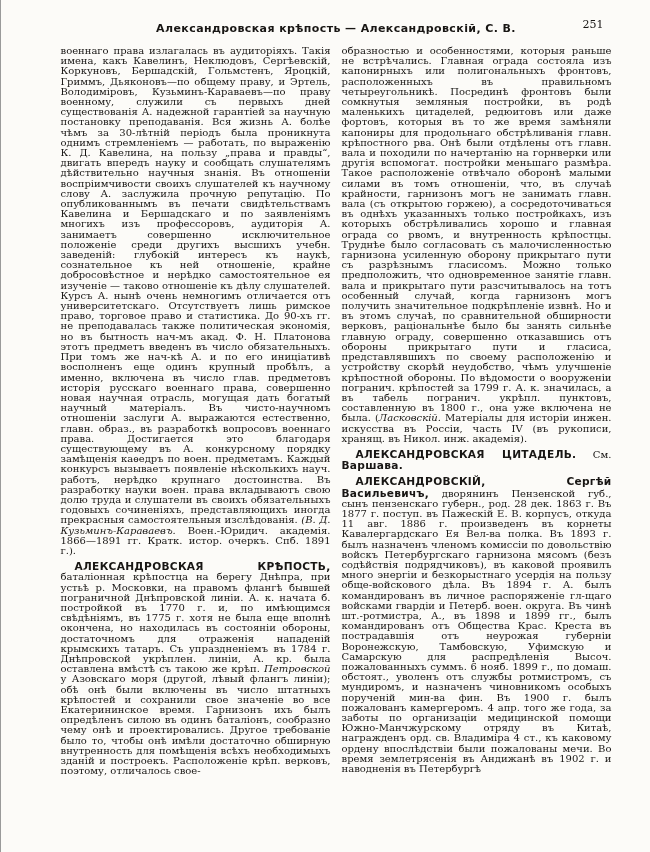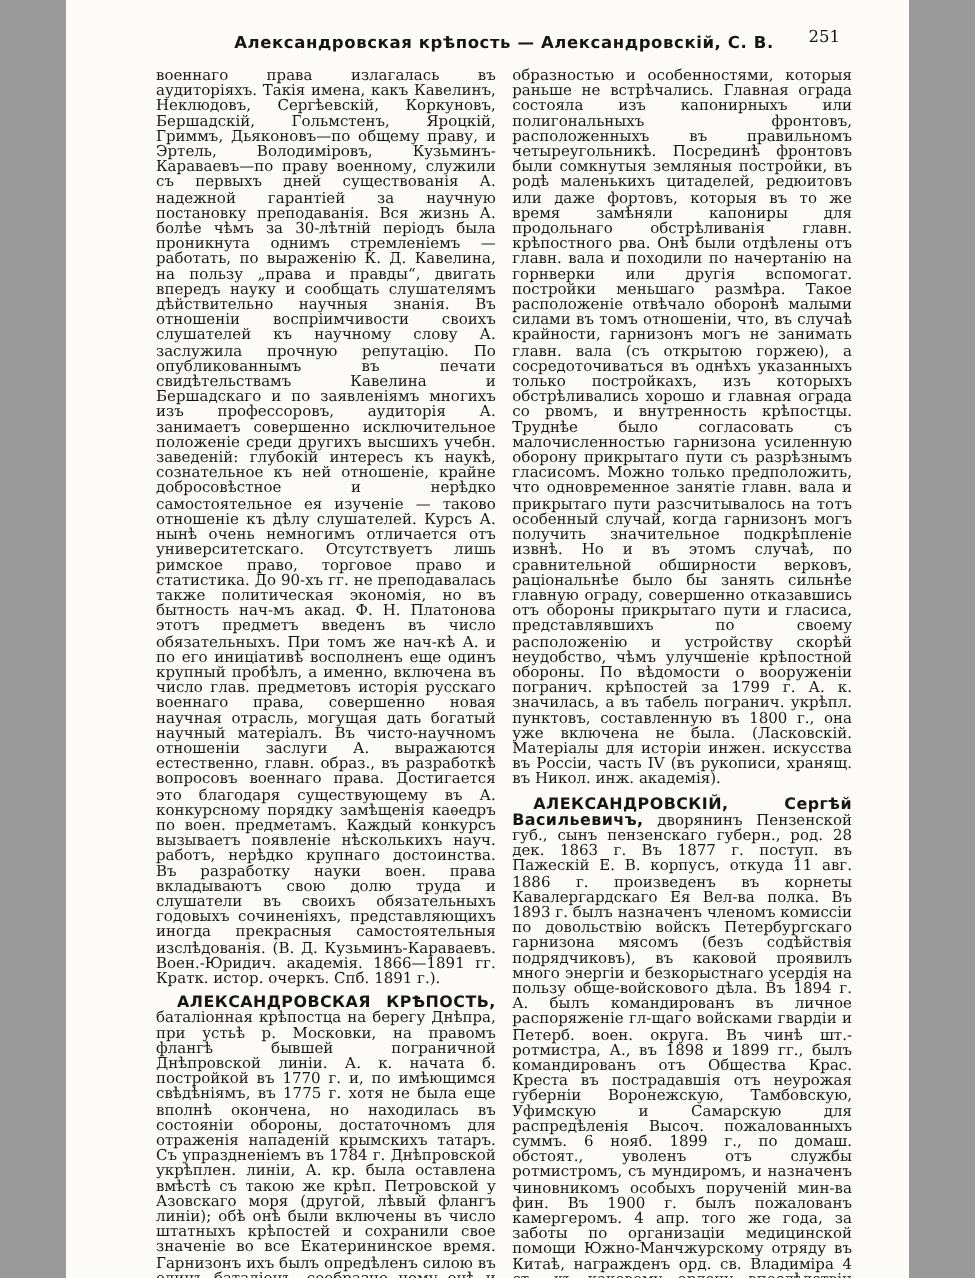--- a/index.html
+++ b/index.html
@@ -1,19 +1,19 @@
 <!DOCTYPE html>
 <html lang="ru"><head>
 <meta charset="utf-8">
 <style>
   html,body{margin:0;padding:0;}
   body{background:#9a9a9a;font-family:"DejaVu Serif",serif;}
   .page{
     position:relative;
-    width:562px;height:852px;
+    width:649px;height:852px;
     margin:0 auto;
     background:#fcfbf8;
     color:#181614;
     overflow:hidden;
     box-sizing:border-box;
   }
   .running-head{
     position:relative;
     margin:17px 38px 0 60px;
     height:16px;
@@ -48,36 +48,37 @@
   }
   .para{margin:0;}
   .para.entry{margin-top:5px;}
   .para.indent{text-indent:14px;}
   .seg-heading{
     font-family:"DejaVu Sans",sans-serif;
     font-weight:700;
     font-size:10.6px;
     letter-spacing:0.3px;
   }
-  .seg-italic{}
+  .seg-italic{font-style:italic;}
 </style>
 </head>
 <body>
 
 <div class="page">
 
   <div class="running-head">
     <span class="title">Александровская крѣпость — Александровскій, С. В.</span>
     <span class="page-num">251</span>
   </div>
 
   <div class="columns">
     <div class="col">
         <p class="para"><span class="seg-normal">военнаго права излагалась въ аудиторіяхъ. Такія имена, какъ Кавелинъ, Неклюдовъ, Сергѣевскій, Коркуновъ, Бершадскій, Гольмстенъ, Яроцкій, Гриммъ, Дьяконовъ—по общему праву, и Эртель, Володиміровъ, Кузьминъ-Караваевъ—по праву военному, служили съ первыхъ дней существованія А. надежной гарантіей за научную постановку преподаванія. Вся жизнь А. болѣе чѣмъ за 30-лѣтній періодъ была проникнута однимъ стремленіемъ — работать, по выраженію К. Д. Кавелина, на пользу „права и правды“, двигать впередъ науку и сообщать слушателямъ дѣйствительно научныя знанія. Въ отношеніи воспріимчивости своихъ слушателей къ научному слову А. заслужила прочную репутацію. По опубликованнымъ въ печати свидѣтельствамъ Кавелина и Бершадскаго и по заявленіямъ многихъ изъ профессоровъ, аудиторія А. занимаетъ совершенно исключительное положеніе среди другихъ высшихъ учебн. заведеній: глубокій интересъ къ наукѣ, сознательное къ ней отношеніе, крайне добросовѣстное и нерѣдко самостоятельное ея изученіе — таково отношеніе къ дѣлу слушателей. Курсъ А. нынѣ очень немногимъ отличается отъ университетскаго. Отсутствуетъ лишь римское право, торговое право и статистика. До 90-хъ гг. не преподавалась также политическая экономія, но въ бытность нач-мъ акад. Ф. Н. Платонова этотъ предметъ введенъ въ число обязательныхъ. При томъ же нач-кѣ А. и по его иниціативѣ восполненъ еще одинъ крупный пробѣлъ, а именно, включена въ число глав. предметовъ исторія русскаго военнаго права, совершенно новая научная отрасль, могущая дать богатый научный матеріалъ. Въ чисто-научномъ отношеніи заслуги А. выражаются естественно, главн. образ., въ разработкѣ вопросовъ военнаго права. Достигается это благодаря существующему въ А. конкурсному порядку замѣщенія каѳедръ по воен. предметамъ. Каждый конкурсъ вызываетъ появленіе нѣсколькихъ науч. работъ, нерѣдко крупнаго достоинства. Въ разработку науки воен. права вкладываютъ свою долю труда и слушатели въ своихъ обязательныхъ годовыхъ сочиненіяхъ, представляющихъ иногда прекрасныя самостоятельныя изслѣдованія. </span><span class="seg-italic">(В. Д. Кузьминъ-Караваевъ.</span><span class="seg-normal"> Воен.-Юридич. академія. 1866—1891 гг. Кратк. истор. очеркъ. Спб. 1891 г.).</span></p>
         <p class="para indent entry"><span class="seg-heading">АЛЕКСАНДРОВСКАЯ КРѢПОСТЬ,</span><span class="seg-normal"> баталіонная крѣпостца на берегу Днѣпра, при устьѣ р. Московки, на правомъ флангѣ бывшей пограничной Днѣпровской линіи. А. к. начата б. постройкой въ 1770 г. и, по имѣющимся свѣдѣніямъ, въ 1775 г. хотя не была еще вполнѣ окончена, но находилась въ состояніи обороны, достаточномъ для отраженія нападеній крымскихъ татаръ. Съ упраздненіемъ въ 1784 г. Днѣпровской укрѣплен. линіи, А. кр. была оставлена вмѣстѣ съ такою же крѣп. </span><span class="seg-italic">Петровской</span><span class="seg-normal"> у Азовскаго моря (другой, лѣвый флангъ линіи); обѣ онѣ были включены въ число штатныхъ крѣпостей и сохранили свое значеніе во все Екатерининское время. Гарнизонъ ихъ былъ опредѣленъ силою въ одинъ баталіонъ, сообразно чему онѣ и проектировались. Другое требованіе было то, чтобы онѣ имѣли достаточно обширную внутренность для помѣщенія всѣхъ необходимыхъ зданій и построекъ. Расположеніе крѣп. верковъ, поэтому, отличалось свое-</span></p>
       </div>
     <div class="col">
         <p class="para"><span class="seg-normal">образностью и особенностями, которыя раньше не встрѣчались. Главная ограда состояла изъ капонирныхъ или полигональныхъ фронтовъ, расположенныхъ въ правильномъ четыреугольникѣ. Посрединѣ фронтовъ были сомкнутыя земляныя постройки, въ родѣ маленькихъ цитаделей, редюитовъ или даже фортовъ, которыя въ то же время замѣняли капониры для продольнаго обстрѣливанія главн. крѣпостного рва. Онѣ были отдѣлены отъ главн. вала и походили по начертанію на горнверки или другія вспомогат. постройки меньшаго размѣра. Такое расположеніе отвѣчало оборонѣ малыми силами въ томъ отношеніи, что, въ случаѣ крайности, гарнизонъ могъ не занимать главн. вала (съ открытою горжею), а сосредоточиваться въ однѣхъ указанныхъ только постройкахъ, изъ которыхъ обстрѣливались хорошо и главная ограда со рвомъ, и внутренность крѣпостцы. Труднѣе было согласовать съ малочисленностью гарнизона усиленную оборону прикрытаго пути съ разрѣзнымъ гласисомъ. Можно только предположить, что одновременное занятіе главн. вала и прикрытаго пути разсчитывалось на тотъ особенный случай, когда гарнизонъ могъ получить значительное подкрѣпленіе извнѣ. Но и въ этомъ случаѣ, по сравнительной обширности верковъ, раціональнѣе было бы занять сильнѣе главную ограду, совершенно отказавшись отъ обороны прикрытаго пути и гласиса, представлявшихъ по своему расположенію и устройству скорѣй неудобство, чѣмъ улучшеніе крѣпостной обороны. По вѣдомости о вооруженіи погранич. крѣпостей за 1799 г. А. к. значилась, а въ табель погранич. укрѣпл. пунктовъ, составленную въ 1800 г., она уже включена не была. (</span><span class="seg-italic">Ласковскій.</span><span class="seg-normal"> Матеріалы для исторіи инжен. искусства въ Россіи, часть IV (въ рукописи, хранящ. въ Никол. инж. академія).</span></p>
+        <p class="para indent entry"><span class="seg-heading">АЛЕКСАНДРОВСКАЯ ЦИТАДЕЛЬ.</span><span class="seg-normal"> См. </span><span class="seg-heading">Варшава.</span></p>
         <p class="para indent entry"><span class="seg-heading">АЛЕКСАНДРОВСКІЙ, Сергѣй Васильевичъ,</span><span class="seg-normal"> дворянинъ Пензенской губ., сынъ пензенскаго губерн., род. 28 дек. 1863 г. Въ 1877 г. поступ. въ Пажескій Е. В. корпусъ, откуда 11 авг. 1886 г. произведенъ въ корнеты Кавалергардскаго Ея Вел-ва полка. Въ 1893 г. былъ назначенъ членомъ комиссіи по довольствію войскъ Петербургскаго гарнизона мясомъ (безъ содѣйствія подрядчиковъ), въ каковой проявилъ много энергіи и безкорыстнаго усердія на пользу обще-войскового дѣла. Въ 1894 г. А. былъ командированъ въ личное распоряженіе гл-щаго войсками гвардіи и Петерб. воен. округа. Въ чинѣ шт.-ротмистра, А., въ 1898 и 1899 гг., былъ командированъ отъ Общества Крас. Креста въ пострадавшія отъ неурожая губерніи Воронежскую, Тамбовскую, Уфимскую и Самарскую для распредѣленія Высоч. пожалованныхъ суммъ. 6 нояб. 1899 г., по домаш. обстоят., уволенъ отъ службы ротмистромъ, съ мундиромъ, и назначенъ чиновникомъ особыхъ порученій мин-ва фин. Въ 1900 г. былъ пожалованъ камергеромъ. 4 апр. того же года, за заботы по организаціи медицинской помощи Южно-Манчжурскому отряду въ Китаѣ, награжденъ орд. св. Владиміра 4 ст., къ каковому ордену впослѣдствіи были пожалованы мечи. Во время землетрясенія въ Андижанѣ въ 1902 г. и наводненія въ Петербургѣ</span></p>
       </div>
   </div>
 
 </div>
 
 </body></html>

